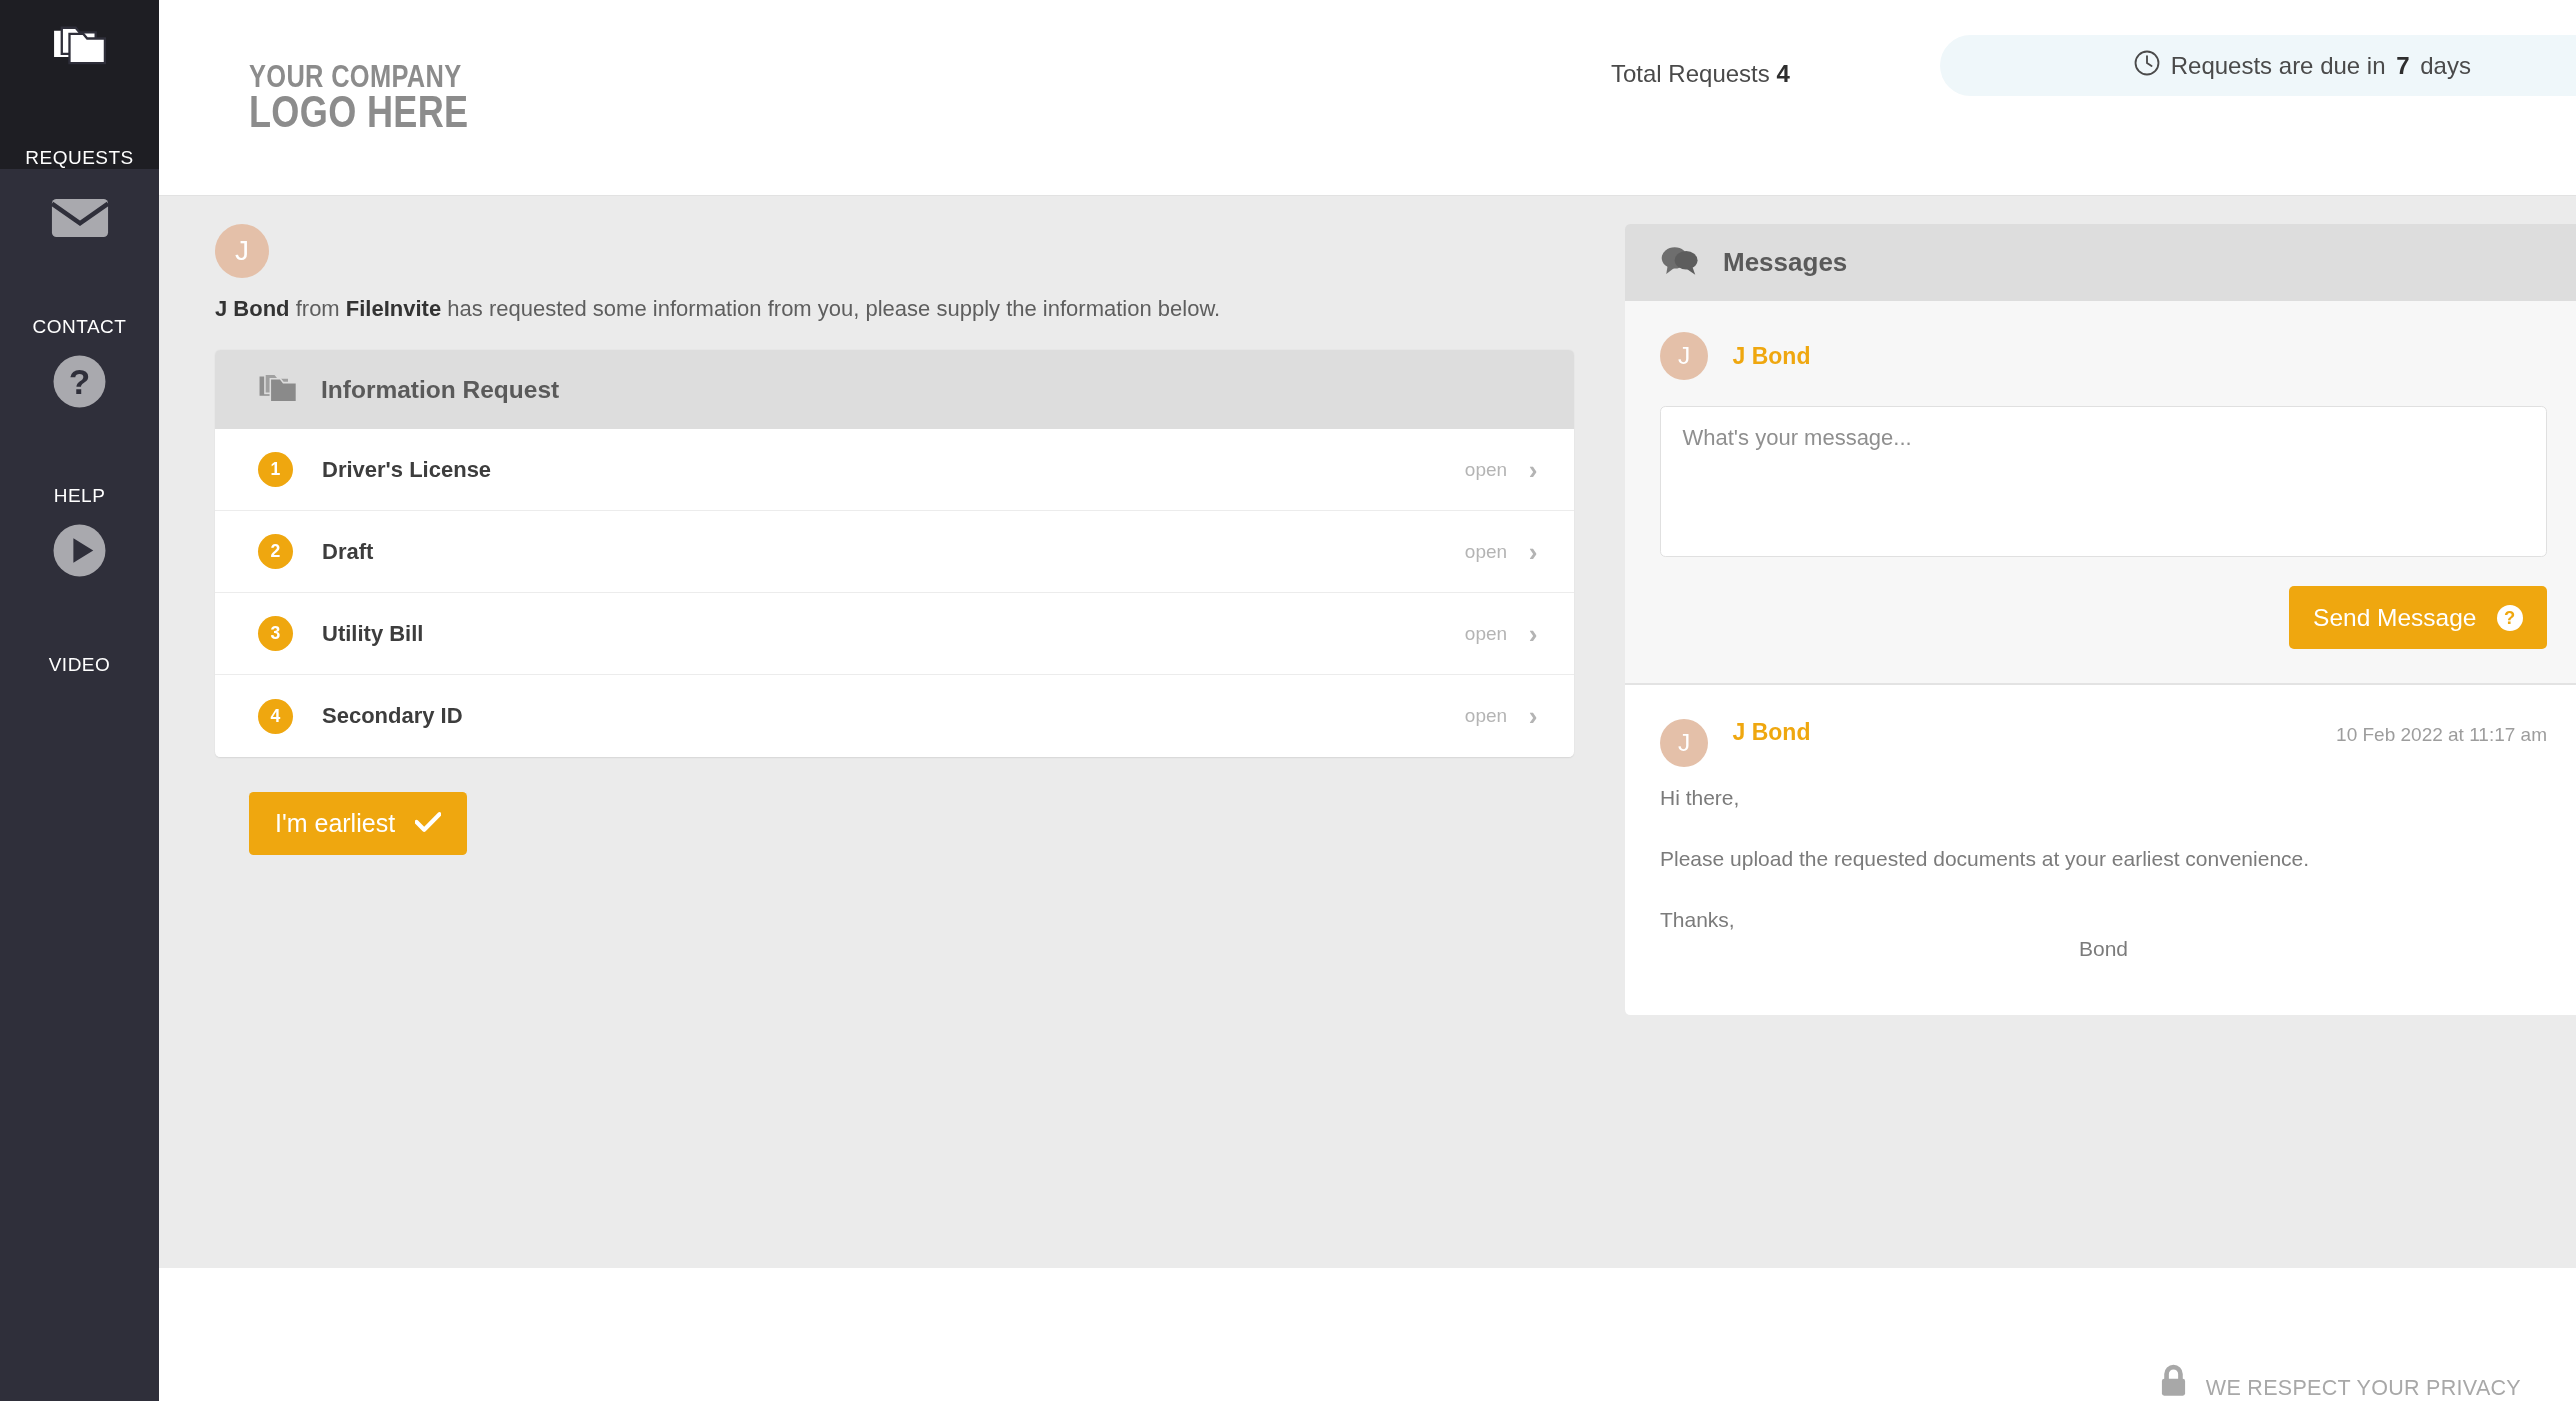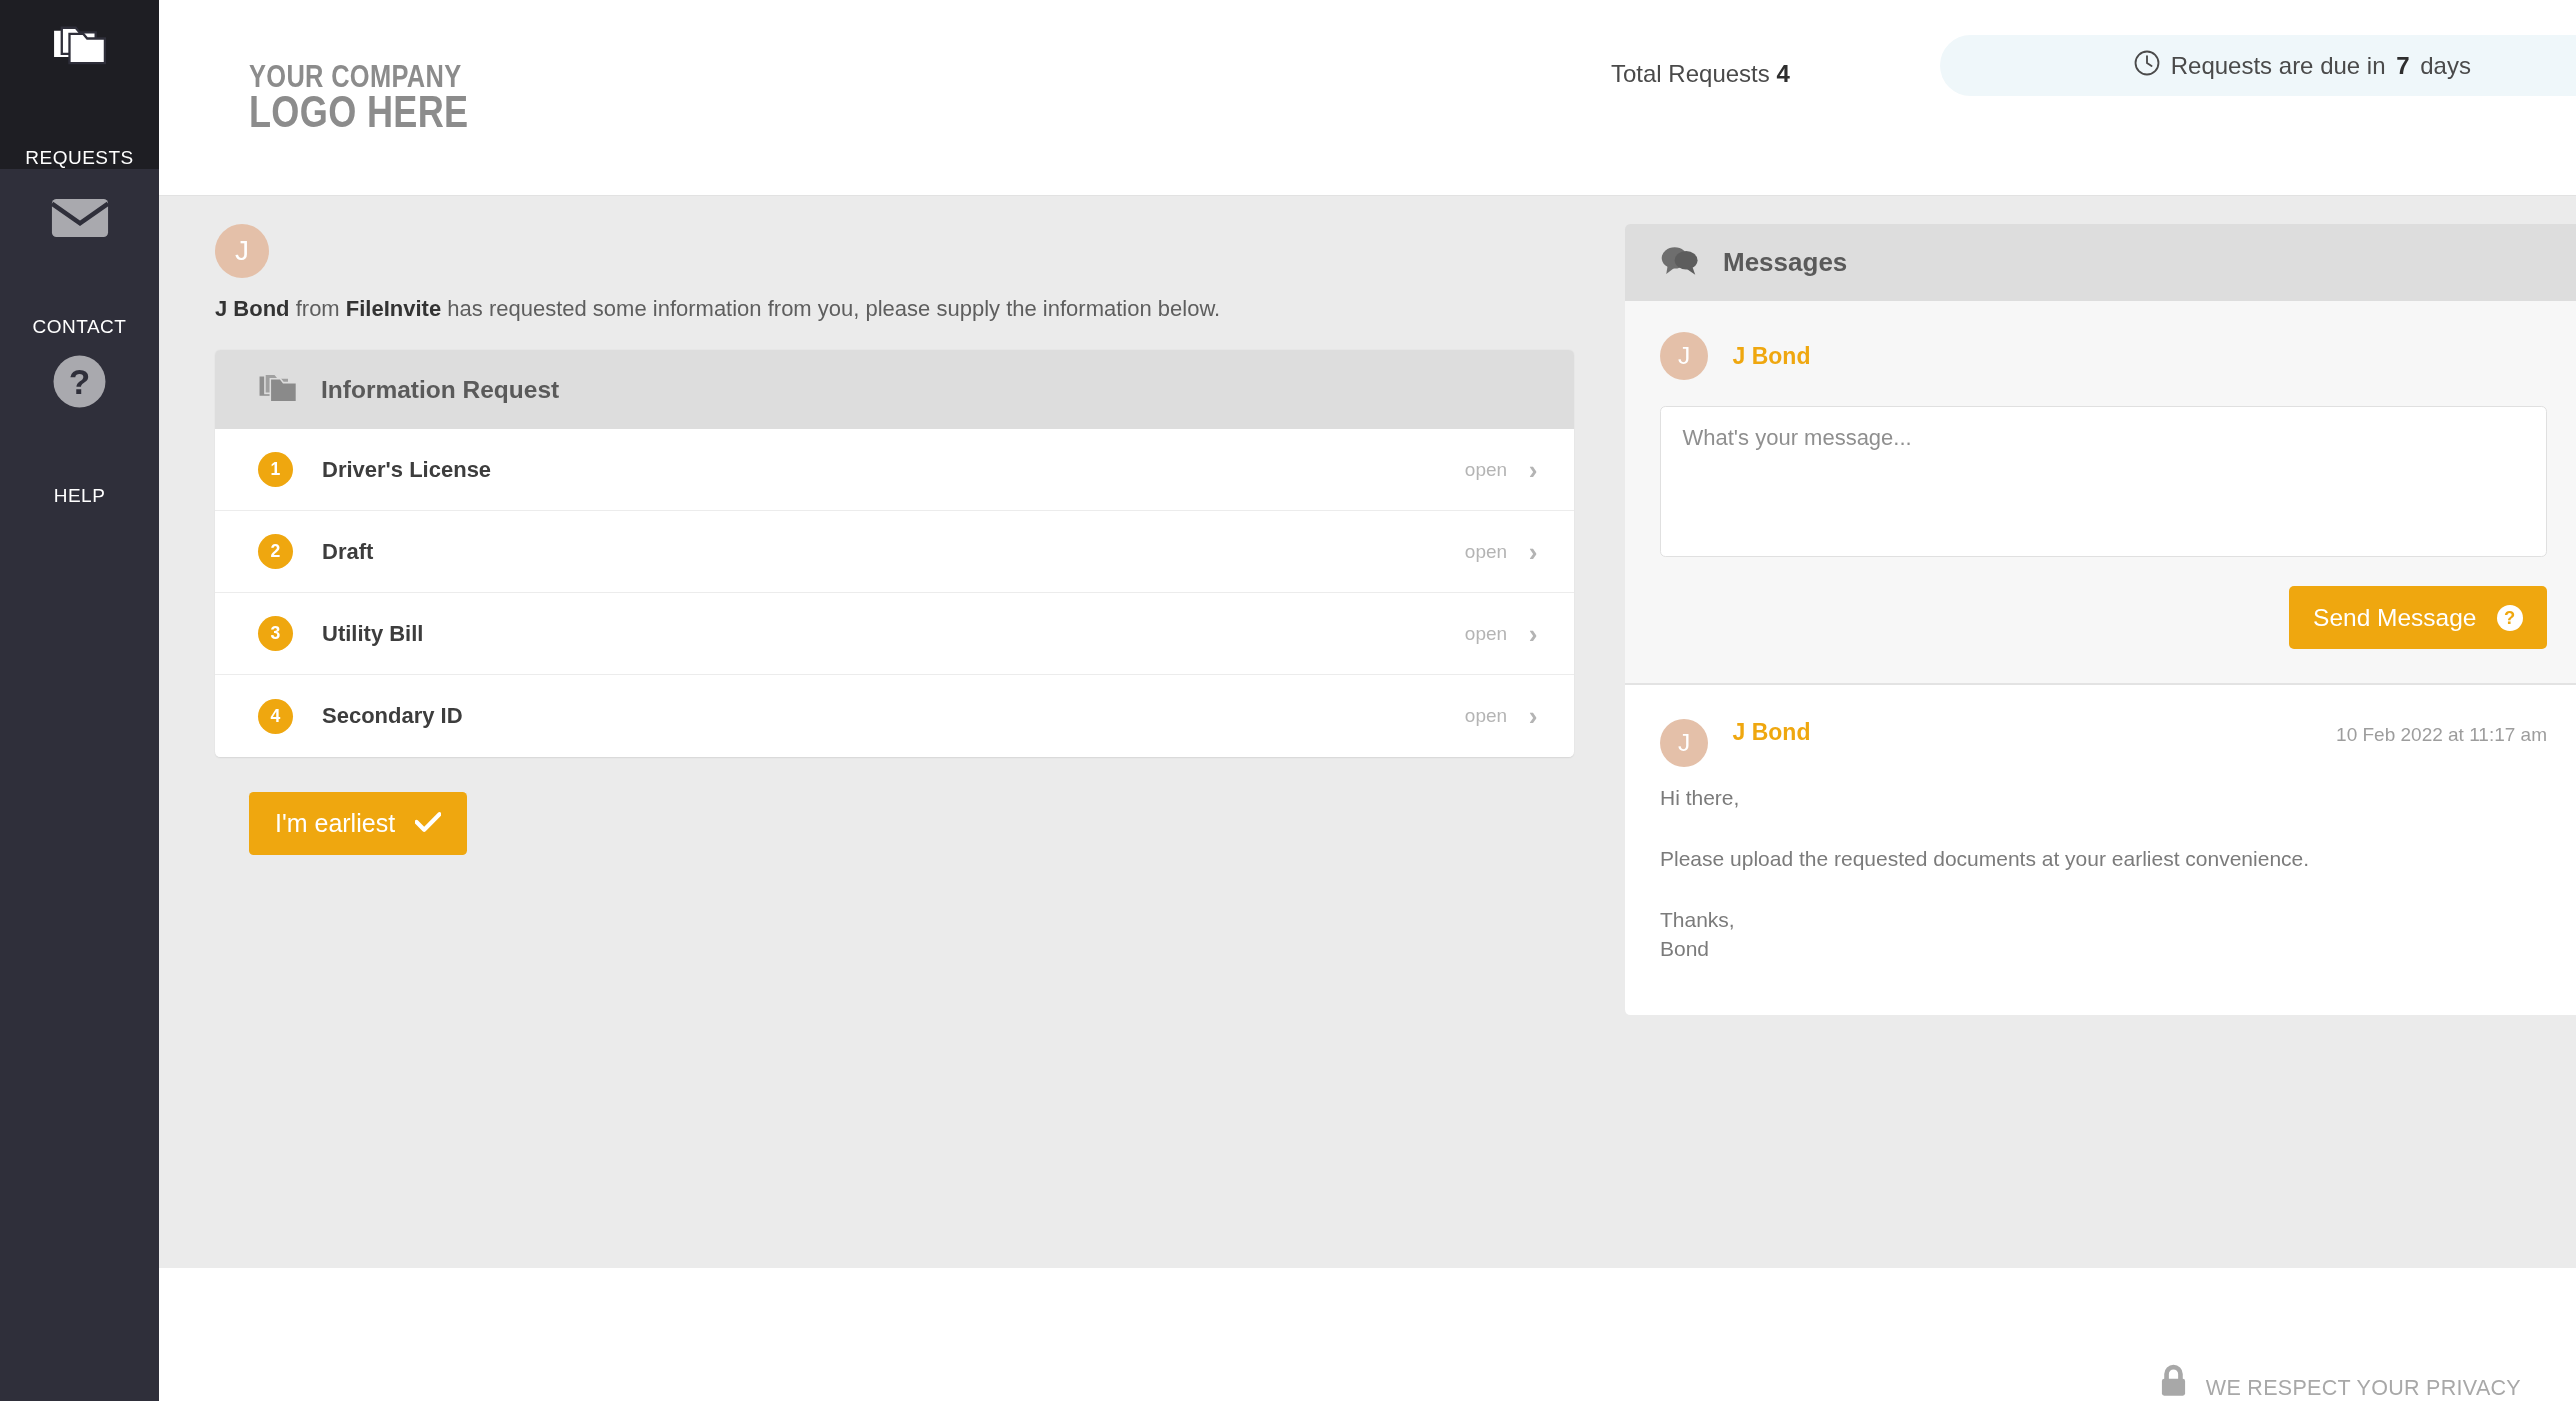--- a/index.html
+++ b/index.html
@@ -276,21 +276,21 @@
   .thread-name { color: #efa70f; font-size: 23px; font-weight: 700; flex: 1; }
   .thread-time { color: #9d9d9d; font-size: 19px; padding-top: 4.6px; }
   .thread-body {
     margin-top: 20px;
     margin-left: 0;
     font-size: 21px;
     color: #7b7b7b;
     line-height: 1.0;
   }
   .thread-body p { margin-bottom: 40px; }
-  .thread-body p:last-child { margin-bottom: 12px; }
+  .thread-body p:last-child { margin-bottom: 12px; text-align: center; }
   .thread-body .tight { margin-bottom: 7.7px; }
 
   
   .footer {
     height: 133px;
     flex: 0 0 133px;
     background: #ffffff;
     display: flex;
     align-items: flex-end;
     justify-content: flex-end;
@@ -334,20 +334,29 @@
     <div class="nav-item">
       <span class="nav-icon">
         <svg width="55" height="55" viewBox="0 0 72 72">
           <circle cx="36" cy="36" r="34" fill="#a9a9ae"></circle>
           <text x="36" y="52" text-anchor="middle" font-family="Liberation Sans, sans-serif" font-size="46" font-weight="700" fill="#2f2f3a">?</text>
         </svg>
       </span>
       <span class="nav-label">HELP</span>
     </div>
 
+    <div class="nav-item">
+      <span class="nav-icon">
+        <svg width="55" height="55" viewBox="0 0 72 72">
+          <circle cx="36" cy="36" r="34" fill="#a9a9ae"></circle>
+          <path d="M28 20 L54 36 L28 52 Z" fill="#2f2f3a"></path>
+        </svg>
+      </span>
+      <span class="nav-label">VIDEO</span>
+    </div>
 
   </nav>
 
   <div class="right">
 
     <header class="header">
       <div class="logo">
         <div class="logo-top">YOUR COMPANY</div>
         <div class="logo-bottom">LOGO HERE</div>
       </div>

